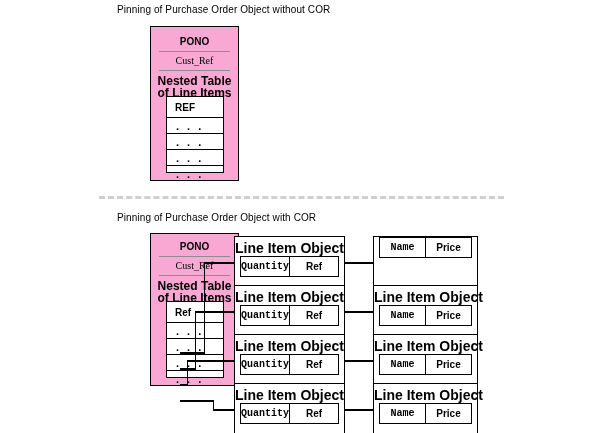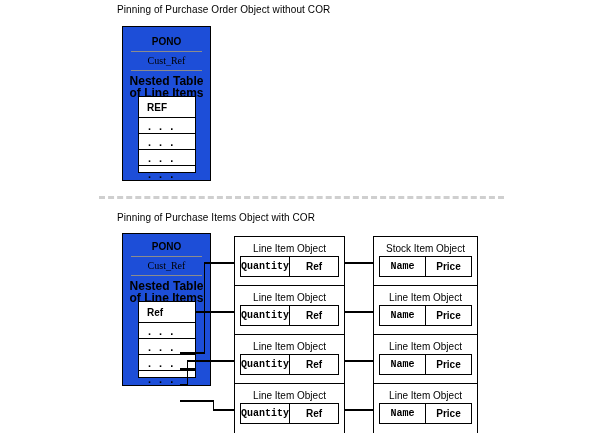--- a/index.html
+++ b/index.html
@@ -26,22 +26,23 @@
     font-size: 10px;
     font-weight: normal;
     color: #000;
     white-space: nowrap;
     letter-spacing: 0.1px;
   }
 
   
   .obox {
     border: 1.5px solid #000;
-    background: #1d4ed8;
-    box-sizing: border-box;
+    background: #f9a8d4;
+    box-sizing: border-box;
+    margin-left: 28px;
   }
 
   .row-title {
     text-align: center;
     font-size: 10px;
     font-weight: bold;
     line-height: 14px;
     white-space: nowrap;
   }
   .row-title.light { font-weight: normal; font-family: Liberation Serif, serif; }
@@ -83,22 +84,22 @@
   }
 
   
   .card {
     border: 1.5px solid #000;
     background: #fff;
     box-sizing: border-box;
   }
   .card-head {
     text-align: center;
-    font-size: 10px;
-    font-weight: normal;
+    font-size: 14px;
+    font-weight: bold;
     line-height: 15px;
     height: 15px;
     white-space: nowrap;
   }
   .card-body {
     border: 1.5px solid #000;
     box-sizing: border-box;
     display: flex;
     height: 21px;
     margin: 0 5px;
@@ -150,21 +151,21 @@
       <div class="nt-cell" style="height:21px;">REF</div>
       <div class="nt-cell dots">. . .</div>
       <div class="nt-cell dots">. . .</div>
       <div class="nt-cell dots">. . .</div>
       <div class="nt-cell dots">. . .</div>
     </div>
   </div>
 
   <div class="abs divider" style="left:99px; top:196px; width:405px;"></div>
 
-  <div class="abs caption" style="left:117px; top:212px;">Pinning of Purchase Items Object with COR</div>
+  <div class="abs caption" style="left:117px; top:212px;">Pinning of Purchase Order Object with COR</div>
 
   <div class="abs obox" style="left:122px; top:233px; width:89px; height:153px;">
 
     <div class="row-title" style="margin-top:6px;">PONO</div>
     <div class="sep" style="margin:2px 8px 0 8px;"></div>
 
     <div class="row-title light" style="margin-top:2px; font-weight:normal;">Cust_Ref</div>
     <div class="sep" style="margin:2px 8px 0 8px;"></div>
 
     <div class="twoline" style="margin-top:4px;">Nested Table</div>
@@ -226,21 +227,20 @@
 
   <div class="abs card" style="left:234px; top:383px; width:111px; height:51px;">
     <div class="card-head" style="margin-top:4px;">Line Item Object</div>
     <div class="card-body">
       <div class="card-cell first">Quantity</div>
       <div class="card-cell">Ref</div>
     </div>
   </div>
 
   <div class="abs card" style="left:373px; top:236px; width:105px; height:51px;">
-    <div class="card-head" style="margin-top:4px;">Stock Item Object</div>
     <div class="card-body">
       <div class="card-cell first">Name</div>
       <div class="card-cell">Price</div>
     </div>
   </div>
 
   <div class="abs card" style="left:373px; top:285px; width:105px; height:51px;">
     <div class="card-head" style="margin-top:4px;">Line Item Object</div>
     <div class="card-body">
       <div class="card-cell first">Name</div>

